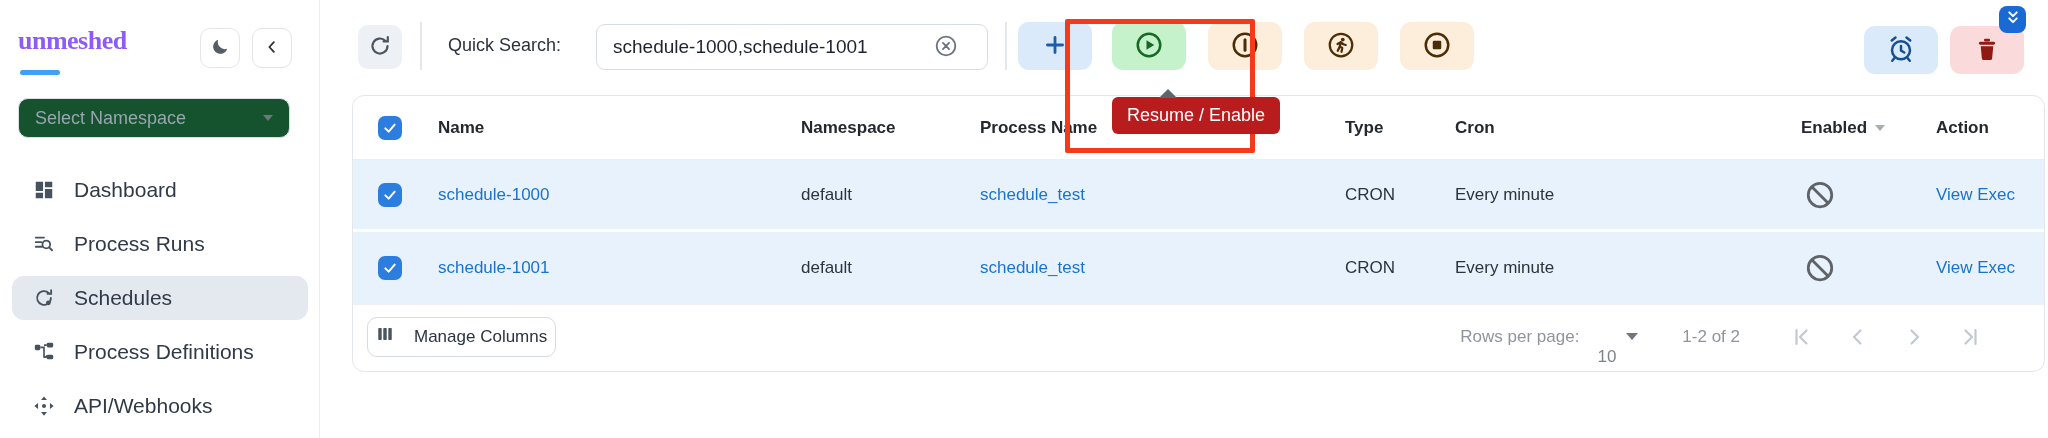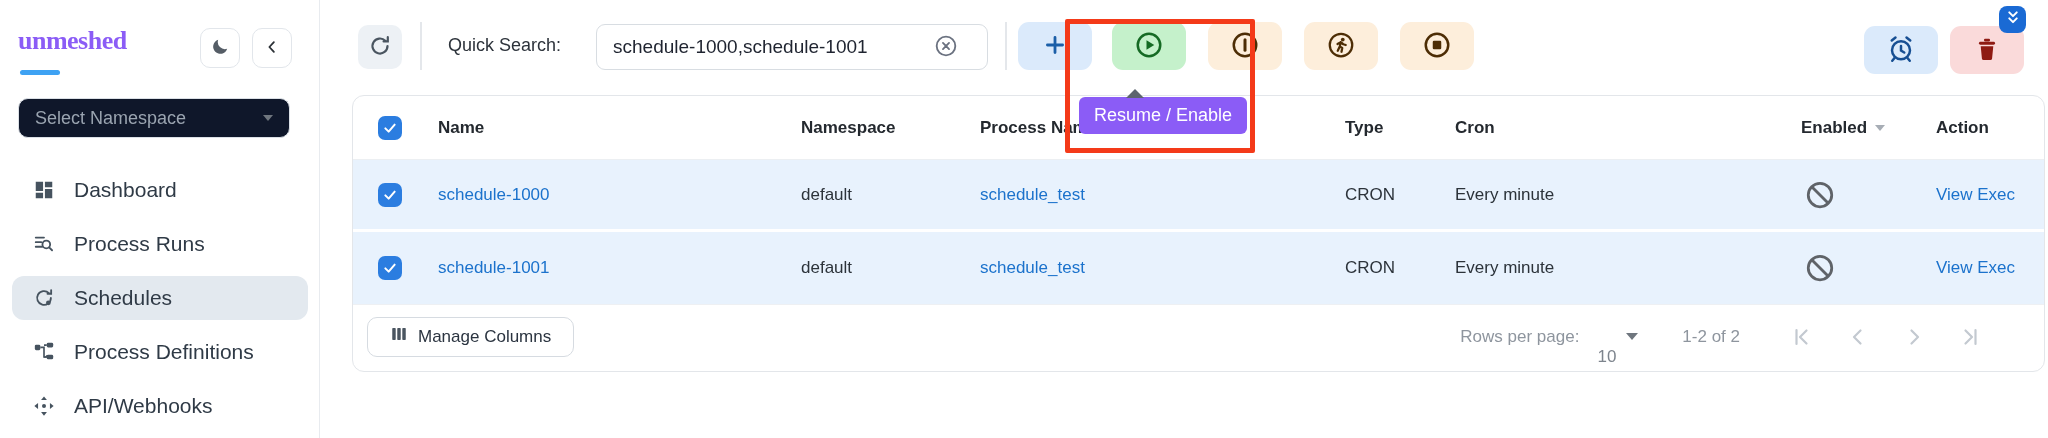--- a/index.html
+++ b/index.html
@@ -12,21 +12,21 @@
              background:#fff; border-right:1.5px solid #e8ebef; }
   .logo-row { position:absolute; left:18px; top:26px; width:290px; height:46px; }
   .logo { font-size:26px; font-weight:700; letter-spacing:-0.5px; color:#8b5cf6; display:inline-block;font-family:Liberation Serif, serif; }
   .logo-underline { position:absolute; left:2px; top:44px; width:40px; height:5px;
                     background:#3ea2f3; border-radius:3px; }
   .icon-btn { position:absolute; top:2px; width:40px; height:40px; border:1.5px solid #e2e6eb;
               border-radius:10px; background:#fff; display:flex; align-items:center; justify-content:center; }
   .moon-btn { left:182px; }
   .collapse-btn { left:234px; }
   .ns-select { position:absolute; left:18px; top:98px; width:272px; height:40px;
-               border:1.5px solid #dbe0e6; border-radius:10px; background:#0f172a;
+               border:1.5px solid #dbe0e6; border-radius:10px; background:#14532d;
                display:flex; align-items:center; padding:0 16px; }
   .ns-select .ph { color:#9aa4b0; font-size:18px; flex:1; }
   .caret-down { width:0; height:0; border-left:5px solid transparent; border-right:5px solid transparent;
                 border-top:6px solid #6f767e; }
   .menu { position:absolute; left:0; top:168px; width:320px; }
   .menu-item { position:relative; height:44px; margin:0 12px 10px 12px; border-radius:12px;
                display:flex; align-items:center; padding-left:20px; }
   .menu-item.active { background:#e3e9ef; }
   .menu-item .mi-icon { width:24px; height:24px; margin-right:18px; flex:0 0 auto;
                         display:flex; align-items:center; justify-content:center; }
@@ -56,21 +56,21 @@
   .b-run    { left:1304px; } .b-stop { left:1400px; }
   .b-clock  { left:1864px; top:26px; background:#dbeafb; }
   .b-trash  { left:1950px; top:26px; }
 
   .corner-badge { position:absolute; left:1999px; top:6px; width:27px; height:27px; border-radius:8px;
                   background:#1a6ad4; display:flex; align-items:center; justify-content:center; z-index:10; }
 
   
   .anno-box { position:absolute; left:1065px; top:19px; width:190px; height:134px;
               border:5px solid #f43a19; border-radius:2px; z-index:40; pointer-events:none; }
-  .tooltip { position:absolute; left:1079px; top:97px; z-index:50; background:#8b5cf6; color:#fff;
+  .tooltip { position:absolute; left:1112px; top:97px; z-index:50; background:#b91c1c; color:#fff;
              font-size:18px; padding:8px 15px; border-radius:6px; white-space:nowrap; }
   .tooltip:before { content:""; position:absolute; top:-8px; left:47px; width:0; height:0;
                     border-left:9px solid transparent; border-right:9px solid transparent;
                     border-bottom:9px solid #5d646e; }
 
   
   .card { position:absolute; left:352px; top:95px; width:1693px; height:277px;
           border:1.5px solid #e3e6ea; border-radius:12px; background:#fff; overflow:hidden; }
   .tgrid { display:grid; grid-template-columns:85px 363px 179px 365px 110px 346px 135px 1fr;
            align-items:center; }
@@ -83,21 +83,21 @@
   .cell-check { padding-left:25px; }
   .checkbox { width:24px; height:24px; border-radius:7px; background:#2b7de0;
               display:flex; align-items:center; justify-content:center; }
   a.link { color:#1b72cc; text-decoration:none; font-size:17px; white-space:nowrap; }
   .slash-icon { margin-left:4px; display:flex; }
 
   
   .cfoot { height:64px; border-top:1px solid #eef0f3; display:flex; align-items:center;
            padding:0 60px 0 14px; }
   .manage-cols { height:40px; border:1.5px solid #d6dbe1; border-radius:10px; background:#fff;
-                 display:flex; align-items:center; gap:10px; padding:0 22px; font-size:17px; color:#2b3440;
+                 display:flex; align-items:center; gap:20px; padding:0 8px; font-size:17px; color:#2b3440;
                  font-family:"Liberation Sans", sans-serif; }
   .foot-right { margin-left:auto; display:flex; align-items:center; color:#8e959e; font-size:17px; }
   .rpp-label { margin-right:18px; }
   .rpp-value { color:#7d848d; margin-right:10px;margin-top:40px; }
   .rpp-caret { width:0; height:0; border-left:6px solid transparent; border-right:6px solid transparent;
                border-top:7px solid #6f767e; margin-right:44px; }
   .range { margin-right:48px; color:#8e959e; }
   .pager { display:flex; align-items:center; gap:28px; }
   .pg-btn { width:28px; height:28px; border:none; background:transparent; padding:0;
             display:flex; align-items:center; justify-content:center; }

